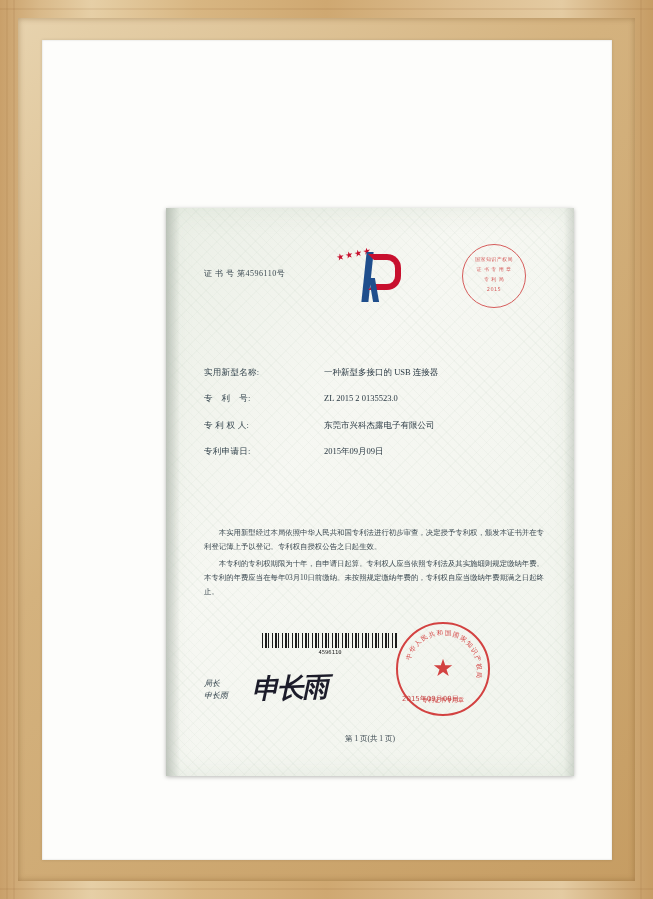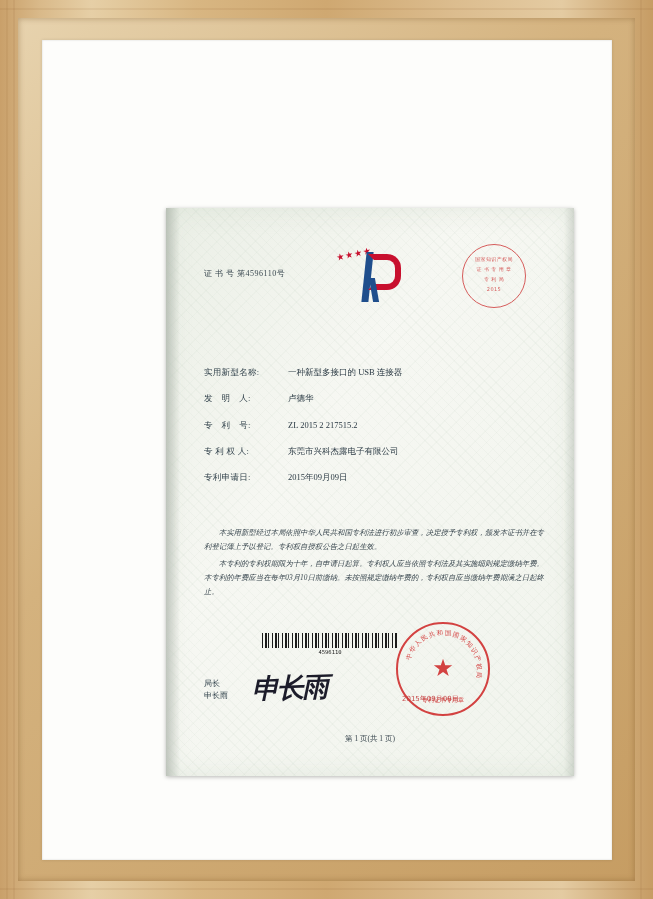--- a/index.html
+++ b/index.html
@@ -159,30 +159,29 @@
     display: flex;
     align-items: center;
     margin-bottom: 17px;
     white-space: nowrap;
   }
   .field-label {
     width: 84px;
     flex: 0 0 auto;
     letter-spacing: 0.3px;
   }
-  .field-value { color: #2b3a44; }
+  .field-value { color: #2b3a44; margin-left: 36px; }
 
   .body-text {
     position: absolute;
     left: 38px; right: 30px; top: 318px;
     font-size: 7.4px;
     line-height: 1.85;
     text-align: justify;
     color: #39474f;
-    font-style: italic;
   }
   .body-text p { margin: 0 0 4px 0; text-indent: 2em; }
 
   
   .barcode {
     position: absolute;
     left: 96px; top: 425px;
     width: 136px; height: 15px;
     background-image: repeating-linear-gradient(90deg,
         #1c1c1c 0 1px, transparent 1px 3px,
@@ -258,20 +257,21 @@
   .seal-top .l2 { top: 21px; }
   .seal-top .l3 { top: 31px; }
   .seal-top .l4 { top: 41px; }
 
   .signature-block {
     position: absolute;
     left: 38px; top: 470px;
     font-size: 8px;
     line-height: 1.5;
     color: #30404a;
+    font-style: italic;
   }
   .handwriting {
     position: absolute;
     left: 86px; top: 462px;
     font-size: 27px;
     font-family: "DejaVu Serif", serif;
     font-style: italic;
     font-weight: bold;
     color: #1c1c2a;
     letter-spacing: -2px;
@@ -331,26 +331,22 @@
         <div class="line l4">2015</div>
       </div>
 
 
       <div class="fields">
         <div class="field-row">
           <span class="field-label">实用新型名称:</span>
           <span class="field-value">一种新型多接口的 USB 连接器</span>
         </div>
         <div class="field-row">
-          <span class="field-label">发　明　人:</span>
-          <span class="field-value">卢德华</span>
-        </div>
-        <div class="field-row">
           <span class="field-label">专　利　号:</span>
-          <span class="field-value">ZL 2015 2 217515.2</span>
+          <span class="field-value">ZL 2015 2 0135523.0</span>
         </div>
         <div class="field-row">
           <span class="field-label">专 利 权 人:</span>
           <span class="field-value">东莞市兴科杰露电子有限公司</span>
         </div>
         <div class="field-row">
           <span class="field-label">专利申请日:</span>
           <span class="field-value">2015年09月09日</span>
         </div>
       </div>

